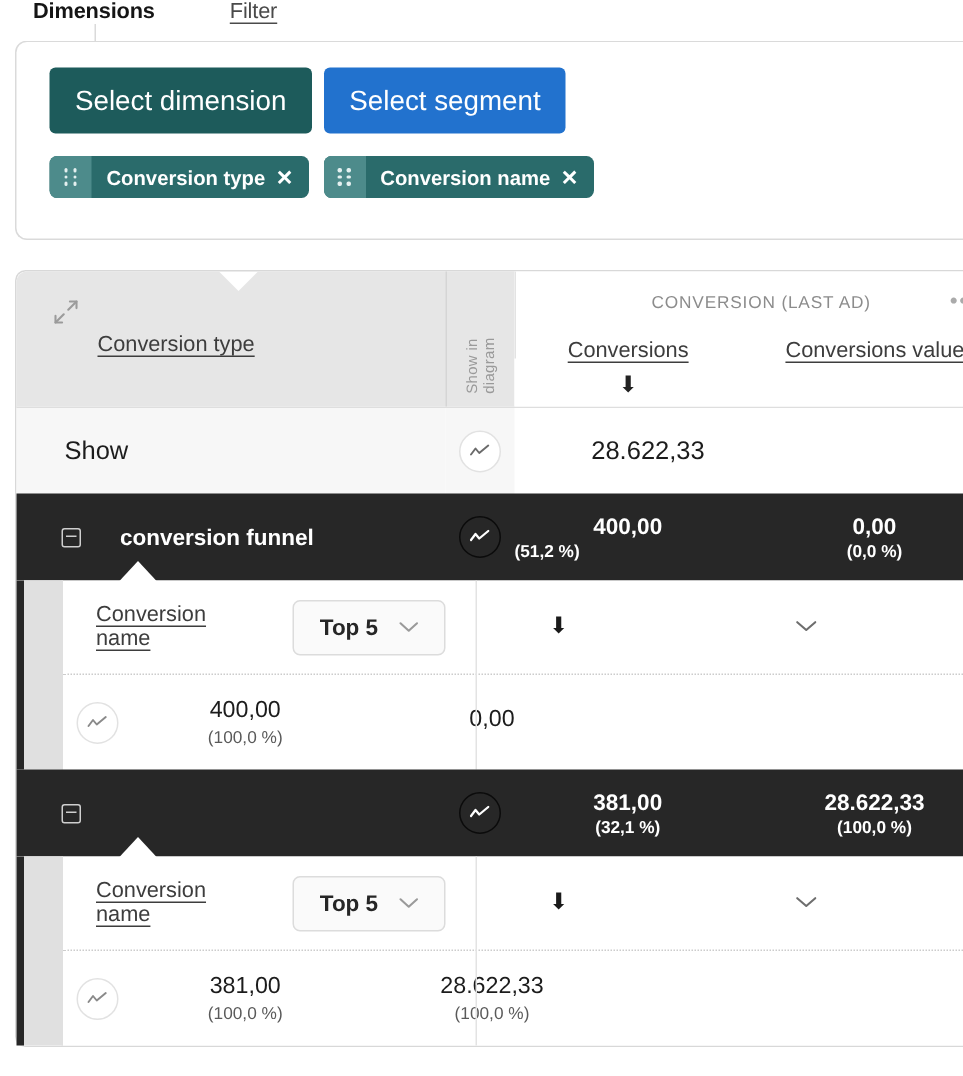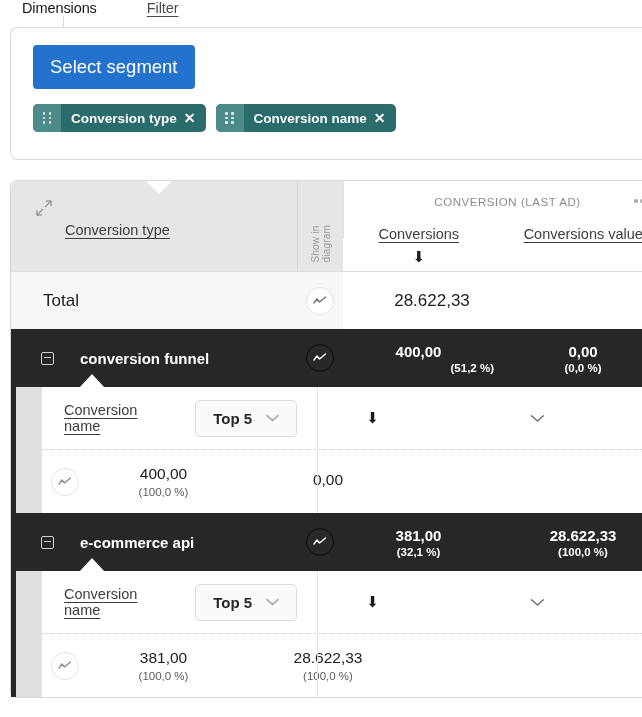--- a/index.html
+++ b/index.html
@@ -19,21 +19,21 @@
     display: flex;
     align-items: flex-start;
     gap: 50px;
   }
   .tab {
     font-size: 14.5px;
     letter-spacing: -0.1px;
     line-height: 17px;
     white-space: nowrap;
   }
-  .tab.active { font-weight: normal; color: #151515; }
+  .tab.active { font-weight: bold; color: #151515; }
   .tab.inactive {
     color: #4a4a4a;
     text-decoration: underline;
     text-underline-offset: 2.5px;
     cursor: pointer;
   }
 
   
   .panel-wrap { position: relative; padding: 0 0 0 0; }
   .panel {
@@ -275,20 +275,21 @@
 <div class="tabbar">
   <div class="tab active">Dimensions</div>
   <div class="tab inactive">Filter</div>
 </div>
 
 <div class="panel-wrap">
   <div class="panel">
     <div class="panel-tick"></div>
 
     <div class="btn-row">
+      <button class="btn btn-dimension">Select dimension</button>
       <button class="btn btn-segment">Select segment</button>
     </div>
 
     <div class="chip-row">
       <div class="chip">
         <span class="chip-handle">
           <span class="dots">
               <i></i>
               <i></i>
               <i></i>
@@ -349,21 +350,21 @@
         </div>
         <div style="width:178px">
           <span class="mh">Conversions value</span>
         </div>
       </div>
     </div>
   </div>
 
   <div class="row-total">
     <div class="c-name left-bg" style="height:58px;display:flex;align-items:center">
-      <span class="cell-label">Total</span>
+      <span class="cell-label">Show</span>
     </div>
     <div class="c-spark left-bg" style="height:58px;display:flex;align-items:center;justify-content:center">
       <span class="spark-btn">
         <svg width="14" height="10" viewBox="0 0 14 10" fill="none" stroke="#6b6b6b" stroke-width="1.3" stroke-linecap="round" stroke-linejoin="round">
             <path d="M1 7 L4 3 L6.5 6 L12.5 1"></path>
           </svg>
       </span>
     </div>
     <div class="c-metric2">
       <div class="cell-num">28.622,33</div>
@@ -381,21 +382,21 @@
     <div class="c-spark" style="display:flex;align-items:center;justify-content:center;height:58px">
       <span class="spark-btn dark">
         <svg width="14" height="10" viewBox="0 0 14 10" fill="none" stroke="#ffffff" stroke-width="1.5" stroke-linecap="round" stroke-linejoin="round">
             <path d="M1 7 L4 3 L6.5 6 L12.5 1"></path>
           </svg>
       </span>
     </div>
     <div class="dark-sep"></div>
     <div class="c-metric" style="width:151px">
       <div class="cell-num">400,00</div>
-      <small style="display:block;text-align:right;color:#fff;font-size:11.5px;font-weight:bold;margin-top:2px">(51,2 %)</small>
+      <small style="display:block;text-align:left;color:#fff;font-size:11.5px;font-weight:bold;margin-top:2px">(51,2 %)</small>
     </div>
     <div class="c-metric2">
       <div class="cell-num">0,00</div>
       <small style="display:block;text-align:center;color:#fff;font-size:11.5px;font-weight:bold;margin-top:2px">(0,0 %)</small>
     </div>
     <div class="group-notch"></div>
   </div>
 
   <div class="subwrap">
     <div class="sub-indent"></div>
@@ -443,21 +444,20 @@
         </div>
       </div>
       <div class="vdiv" style="left:301px;top:0;bottom:0"></div>
     </div>
   </div>
 
   <div class="row-group">
     <div class="c-name" style="display:flex;align-items:center;height:58px">
       <span class="cell-label">
         <span class="minus-box"></span>
-        <span>e-commerce api</span>
       </span>
     </div>
     <div class="c-spark" style="display:flex;align-items:center;justify-content:center;height:58px">
       <span class="spark-btn dark">
         <svg width="14" height="10" viewBox="0 0 14 10" fill="none" stroke="#ffffff" stroke-width="1.5" stroke-linecap="round" stroke-linejoin="round">
             <path d="M1 7 L4 3 L6.5 6 L12.5 1"></path>
           </svg>
       </span>
     </div>
     <div class="dark-sep"></div>

